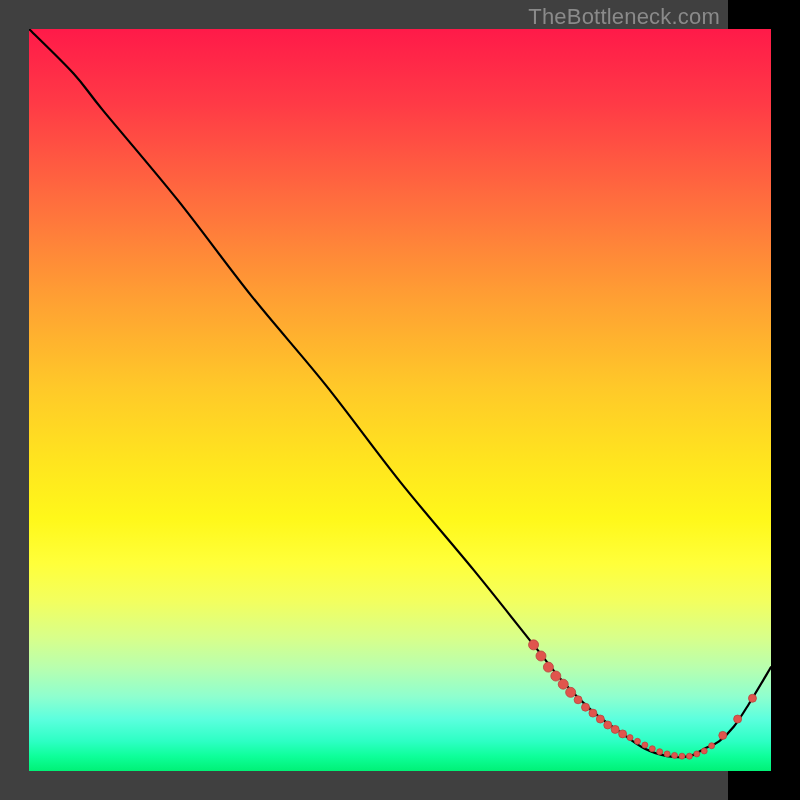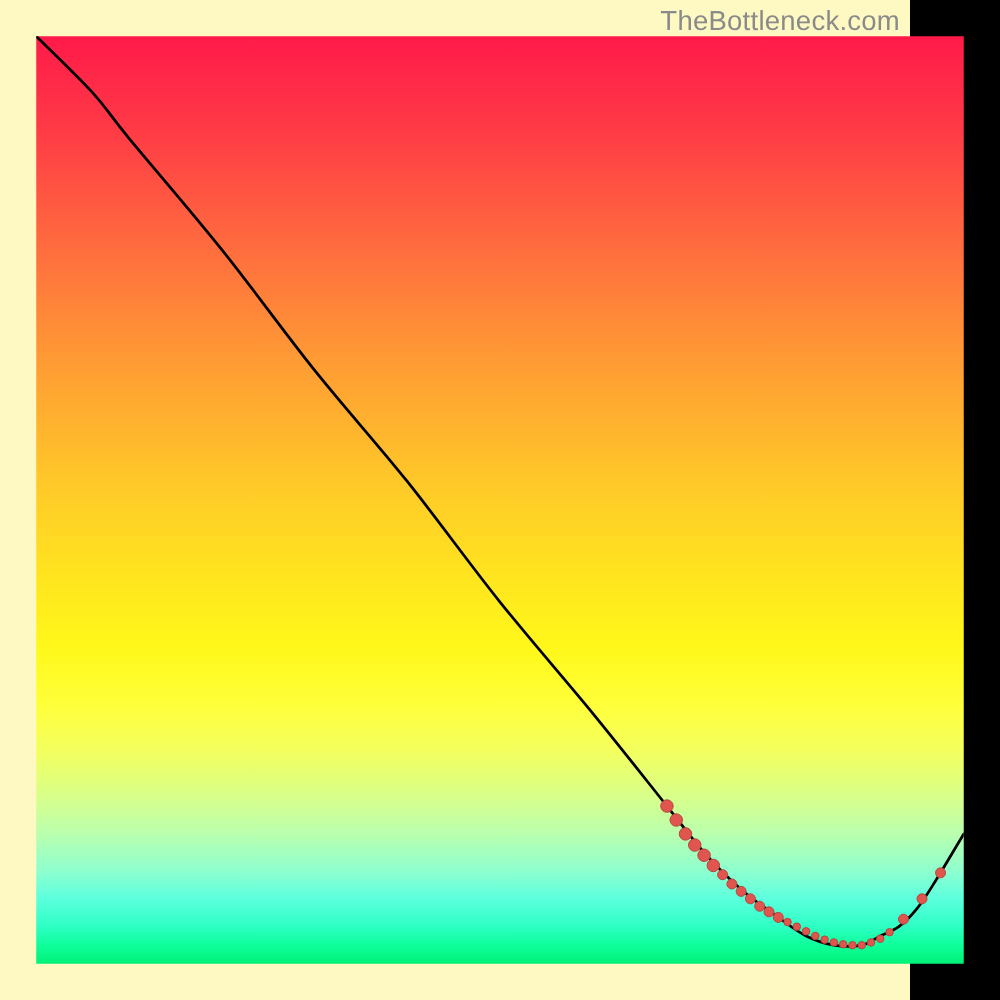--- a/index.html
+++ b/index.html
@@ -8,21 +8,21 @@
     width: 800px;
     height: 800px;
     background: #000;
     overflow: hidden;
     font-family: Arial, Helvetica, sans-serif;
   }
   .frame {
     position: relative;
     width: 728px;
     height: 800px;
-    background: #fef9c3;
+    background: #404040;
   }
   .plot {
     position: absolute;
     left: 29px;
     top: 29px;
     width: 742px;
     height: 742px;
     background: linear-gradient(to bottom,
       #ff1a49 0%,
       #ff3a46 10%,

